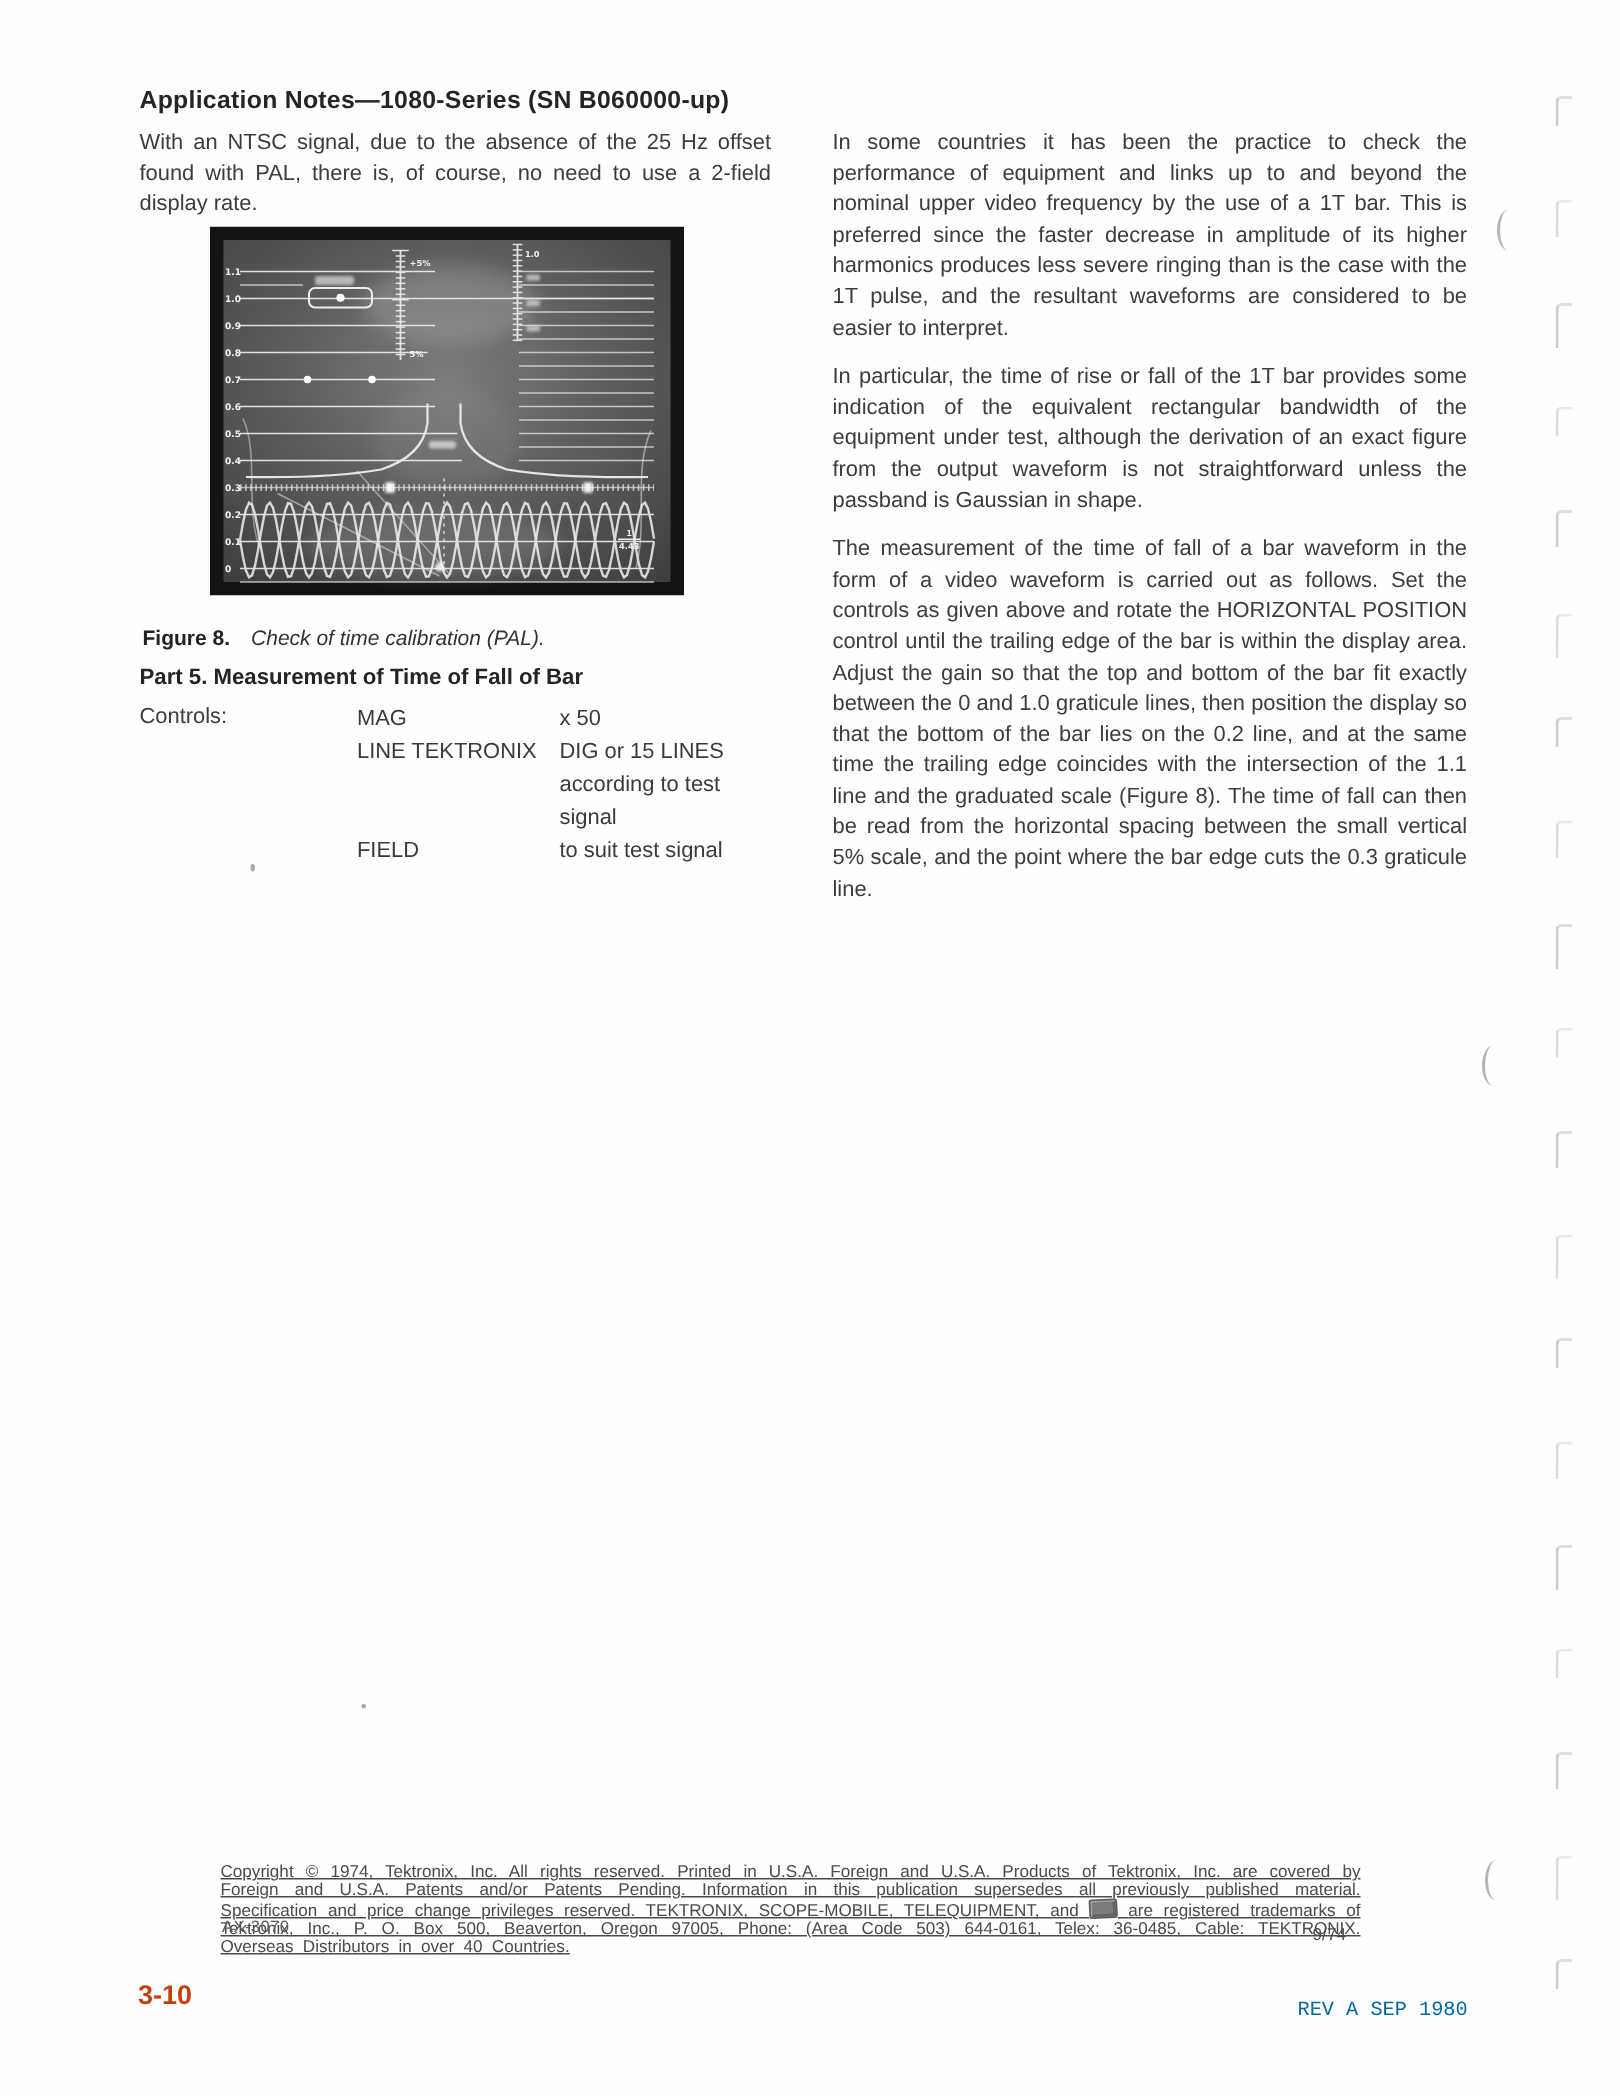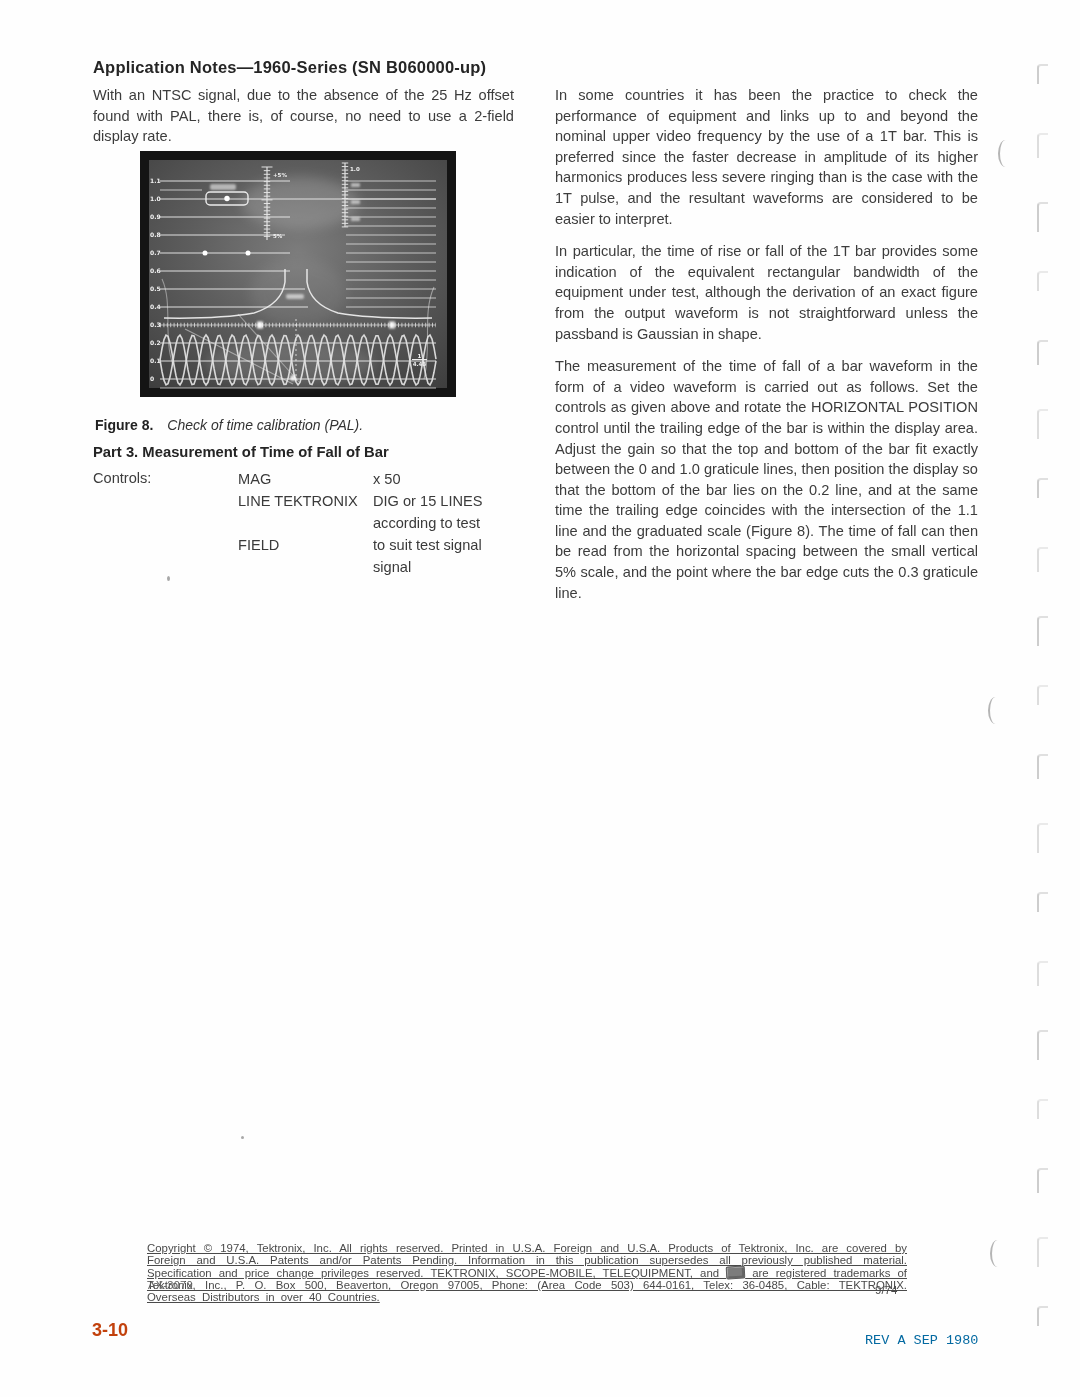--- a/index.html
+++ b/index.html
@@ -78,21 +78,21 @@
       <div class="hook" style="left: 1037px; top: 1168px; height: 23px; opacity: 0.75;"></div>
       <div class="hook" style="left: 1037px; top: 1237px; height: 28px; opacity: 0.5;"></div>
       <div class="hook" style="left: 1037px; top: 1306px; height: 18px; opacity: 0.75;"></div>
     </div>
   <div class="paren" style="left:998px;top:140px;"></div>
   <div class="paren" style="left:988px;top:697px;"></div>
   <div class="paren" style="left:990px;top:1240px;"></div>
   <div class="speck" style="left:167px;top:576px;width:3px;height:5px;"></div>
   <div class="speck" style="left:241px;top:1136px;width:3px;height:3px;"></div>
 
-  <h1 class="abs title">Application Notes—1960-Series (SN B060000-up)</h1>
+  <h1 class="abs title">Application Notes—1080-Series (SN B060000-up)</h1>
 
   <p class="abs body-text intro">With an NTSC signal, due to the absence of the 25 Hz offset found with PAL, there is, of course, no need to use a 2-field display rate.</p>
 
   <div class="abs photo">
     <svg viewBox="0 0 316 246" width="316" height="246">
       <defs>
         <radialGradient id="scopeBg" cx="50%" cy="40%" r="78%">
           <stop offset="0%" stop-color="#7c7c7c"></stop>
           <stop offset="45%" stop-color="#5e5e5e"></stop>
           <stop offset="100%" stop-color="#3e3e3e"></stop>
@@ -236,44 +236,44 @@
           <text x="10" y="212.2" class="glab">0.1</text>
           <text x="10" y="230.2" class="glab">0</text>
         </g>
     </svg>
   </div>
 
   <p class="abs figcaption">
     <span class="fig-label">Figure 8.</span><span class="fig-text">Check of time calibration (PAL).</span>
   </p>
 
-  <h2 class="abs part8">Part 3. Measurement of Time of Fall of Bar</h2>
+  <h2 class="abs part8">Part 5. Measurement of Time of Fall of Bar</h2>
 
   <div class="abs controls-label body-text">Controls:</div>
 
   <div class="abs controls">
     <div class="ctl-row">
         <span class="ctl-name">MAG</span>
         <span class="ctl-val">x 50</span>
       </div>
     <div class="ctl-row">
         <span class="ctl-name">LINE TEKTRONIX</span>
         <span class="ctl-val">DIG or 15 LINES</span>
       </div>
     <div class="ctl-row">
         <span class="ctl-name"></span>
         <span class="ctl-val">according to test</span>
       </div>
     <div class="ctl-row">
+        <span class="ctl-name"></span>
+        <span class="ctl-val">signal</span>
+      </div>
+    <div class="ctl-row">
         <span class="ctl-name">FIELD</span>
         <span class="ctl-val">to suit test signal</span>
-      </div>
-    <div class="ctl-row">
-        <span class="ctl-name"></span>
-        <span class="ctl-val">signal</span>
       </div>
   </div>
 
 
   <div class="abs body-text right-col">
     <p>In some countries it has been the practice to check the performance of equipment and links up to and beyond the nominal upper video frequency by the use of a 1T bar. This is preferred since the faster decrease in amplitude of its higher harmonics produces less severe ringing than is the case with the 1T pulse, and the resultant waveforms are considered to be easier to interpret.</p>
     <p>In particular, the time of rise or fall of the 1T bar provides some indication of the equivalent rectangular bandwidth of the equipment under test, although the derivation of an exact figure from the output waveform is not straightforward unless the passband is Gaussian in shape.</p>
     <p>The measurement of the time of fall of a bar waveform in the form of a video waveform is carried out as follows. Set the controls as given above and rotate the HORIZONTAL POSITION control until the trailing edge of the bar is within the display area. Adjust the gain so that the top and bottom of the bar fit exactly between the 0 and 1.0 graticule lines, then position the display so that the bottom of the bar lies on the 0.2 line, and at the same time the trailing edge coincides with the intersection of the 1.1 line and the graduated scale (Figure 8). The time of fall can then be read from the horizontal spacing between the small vertical 5% scale, and the point where the bar edge cuts the 0.3 graticule line.</p>
   </div>
 

